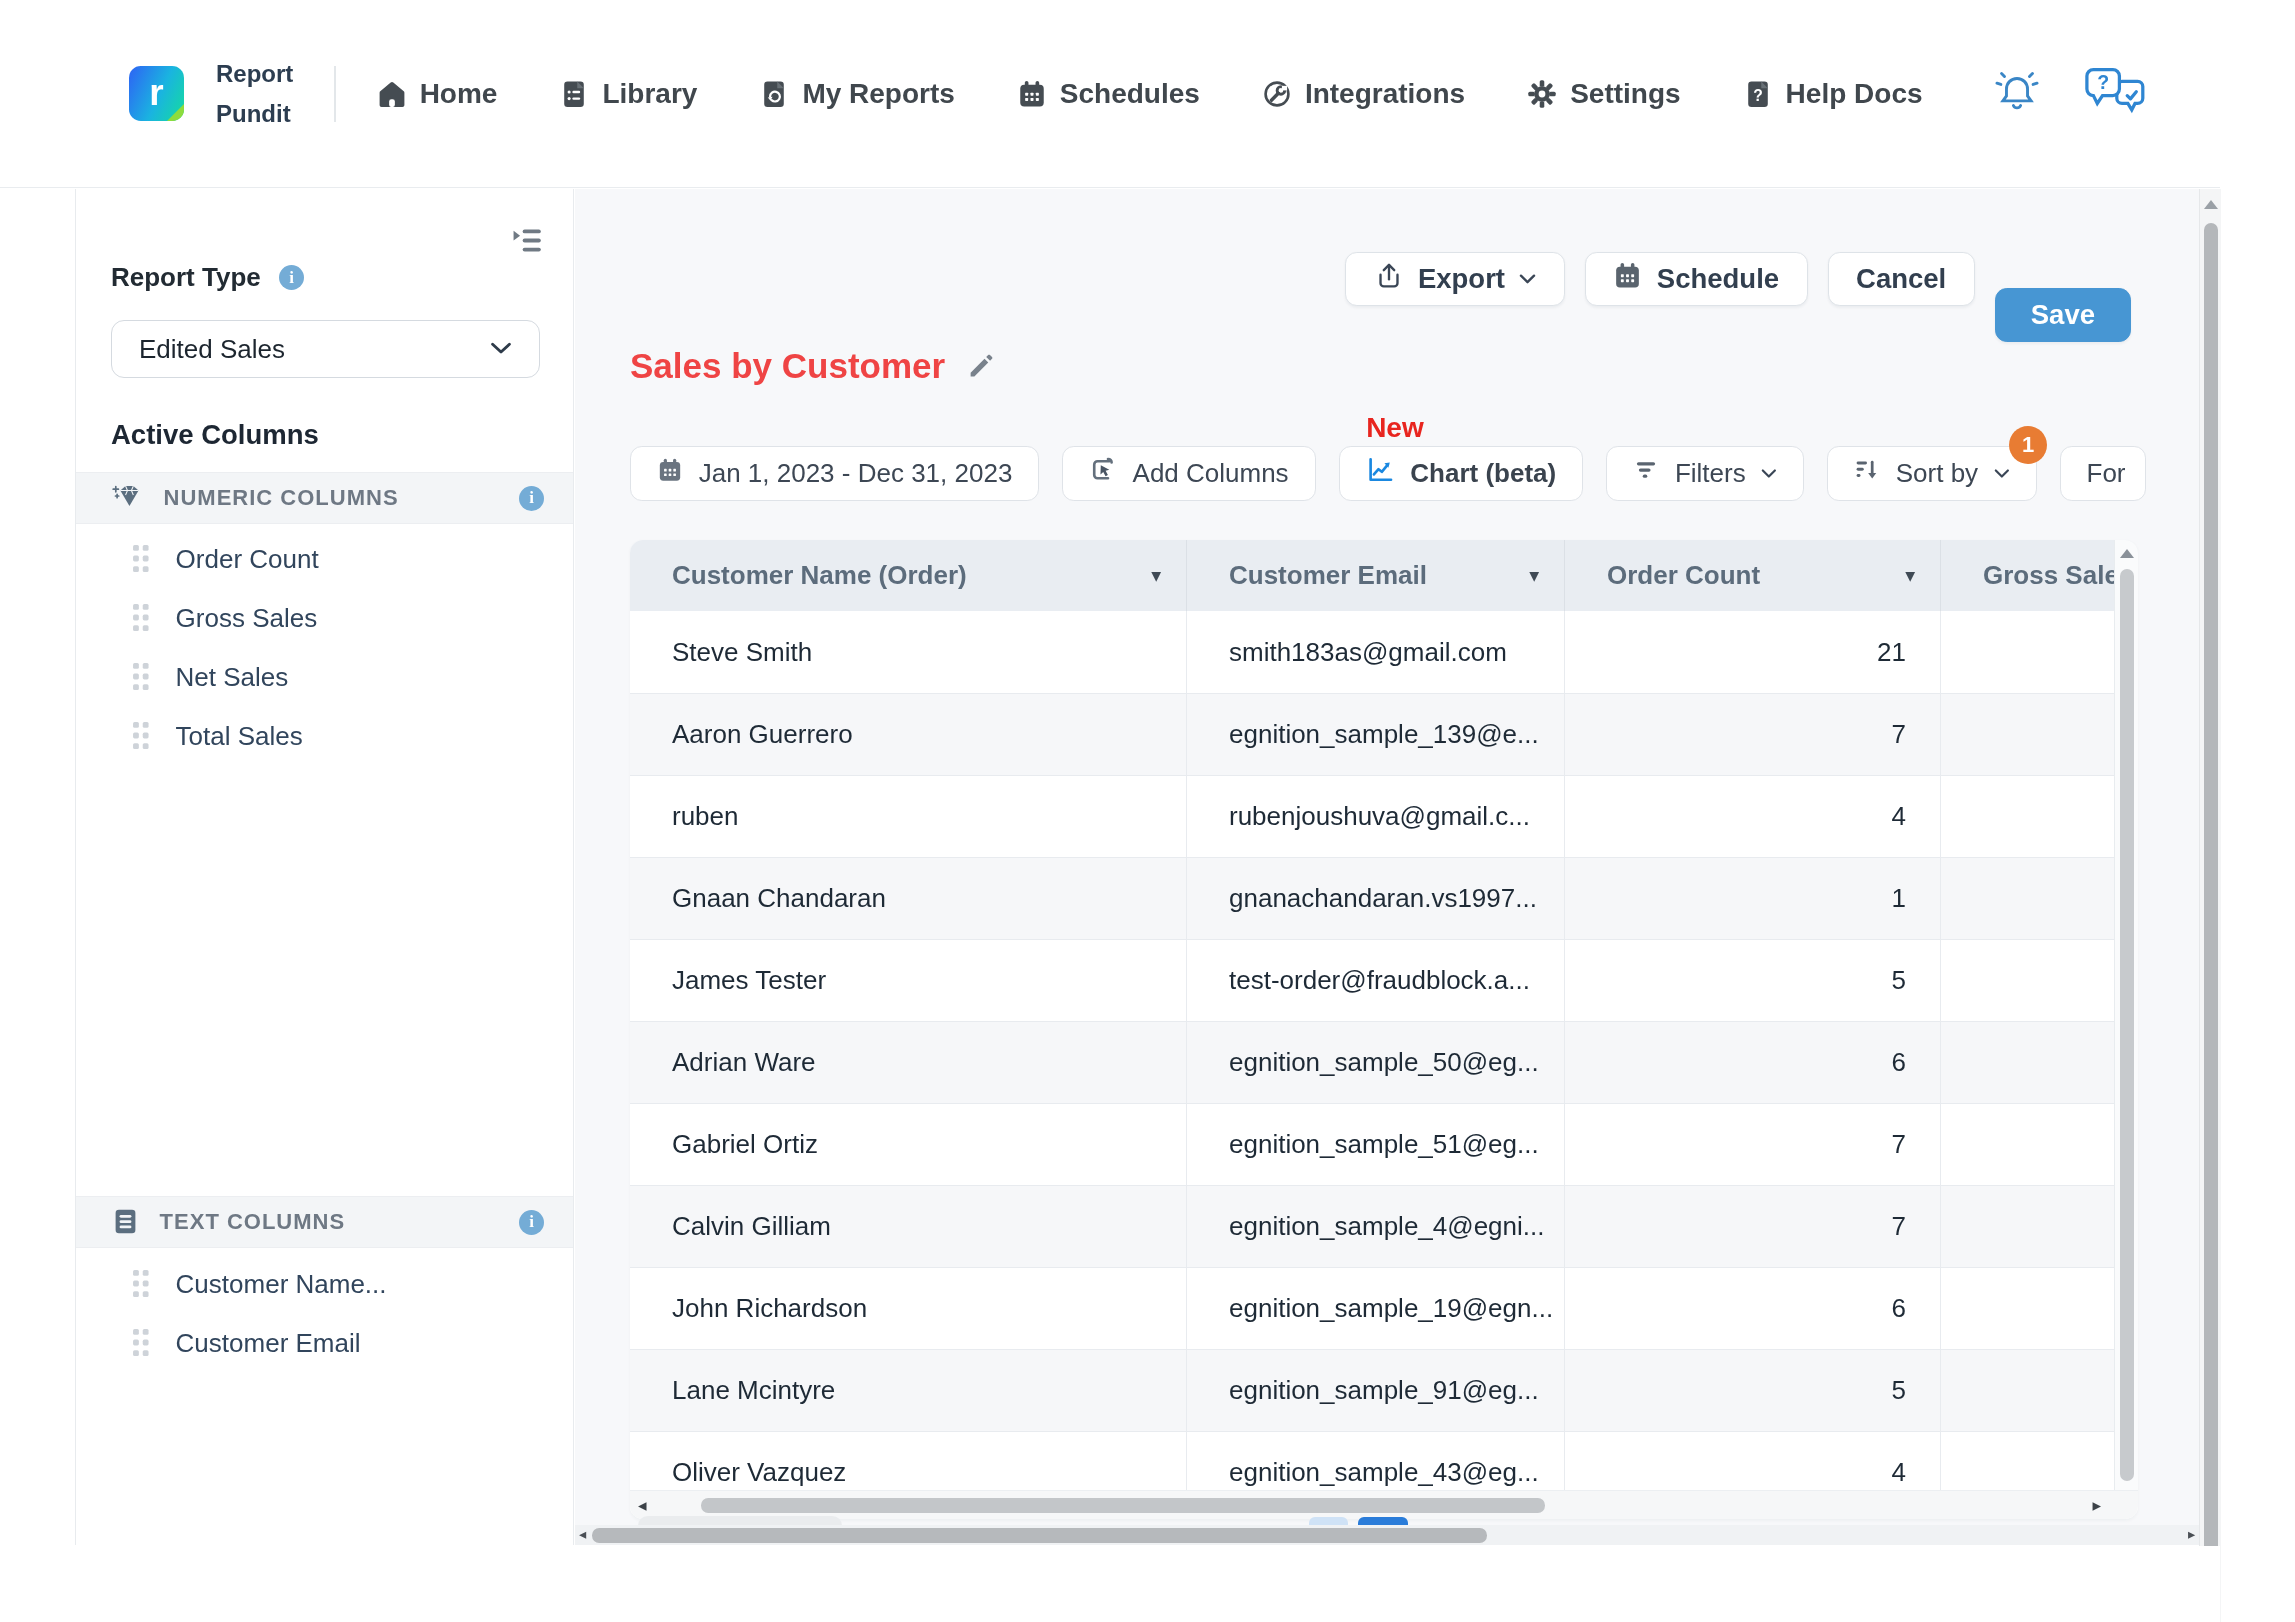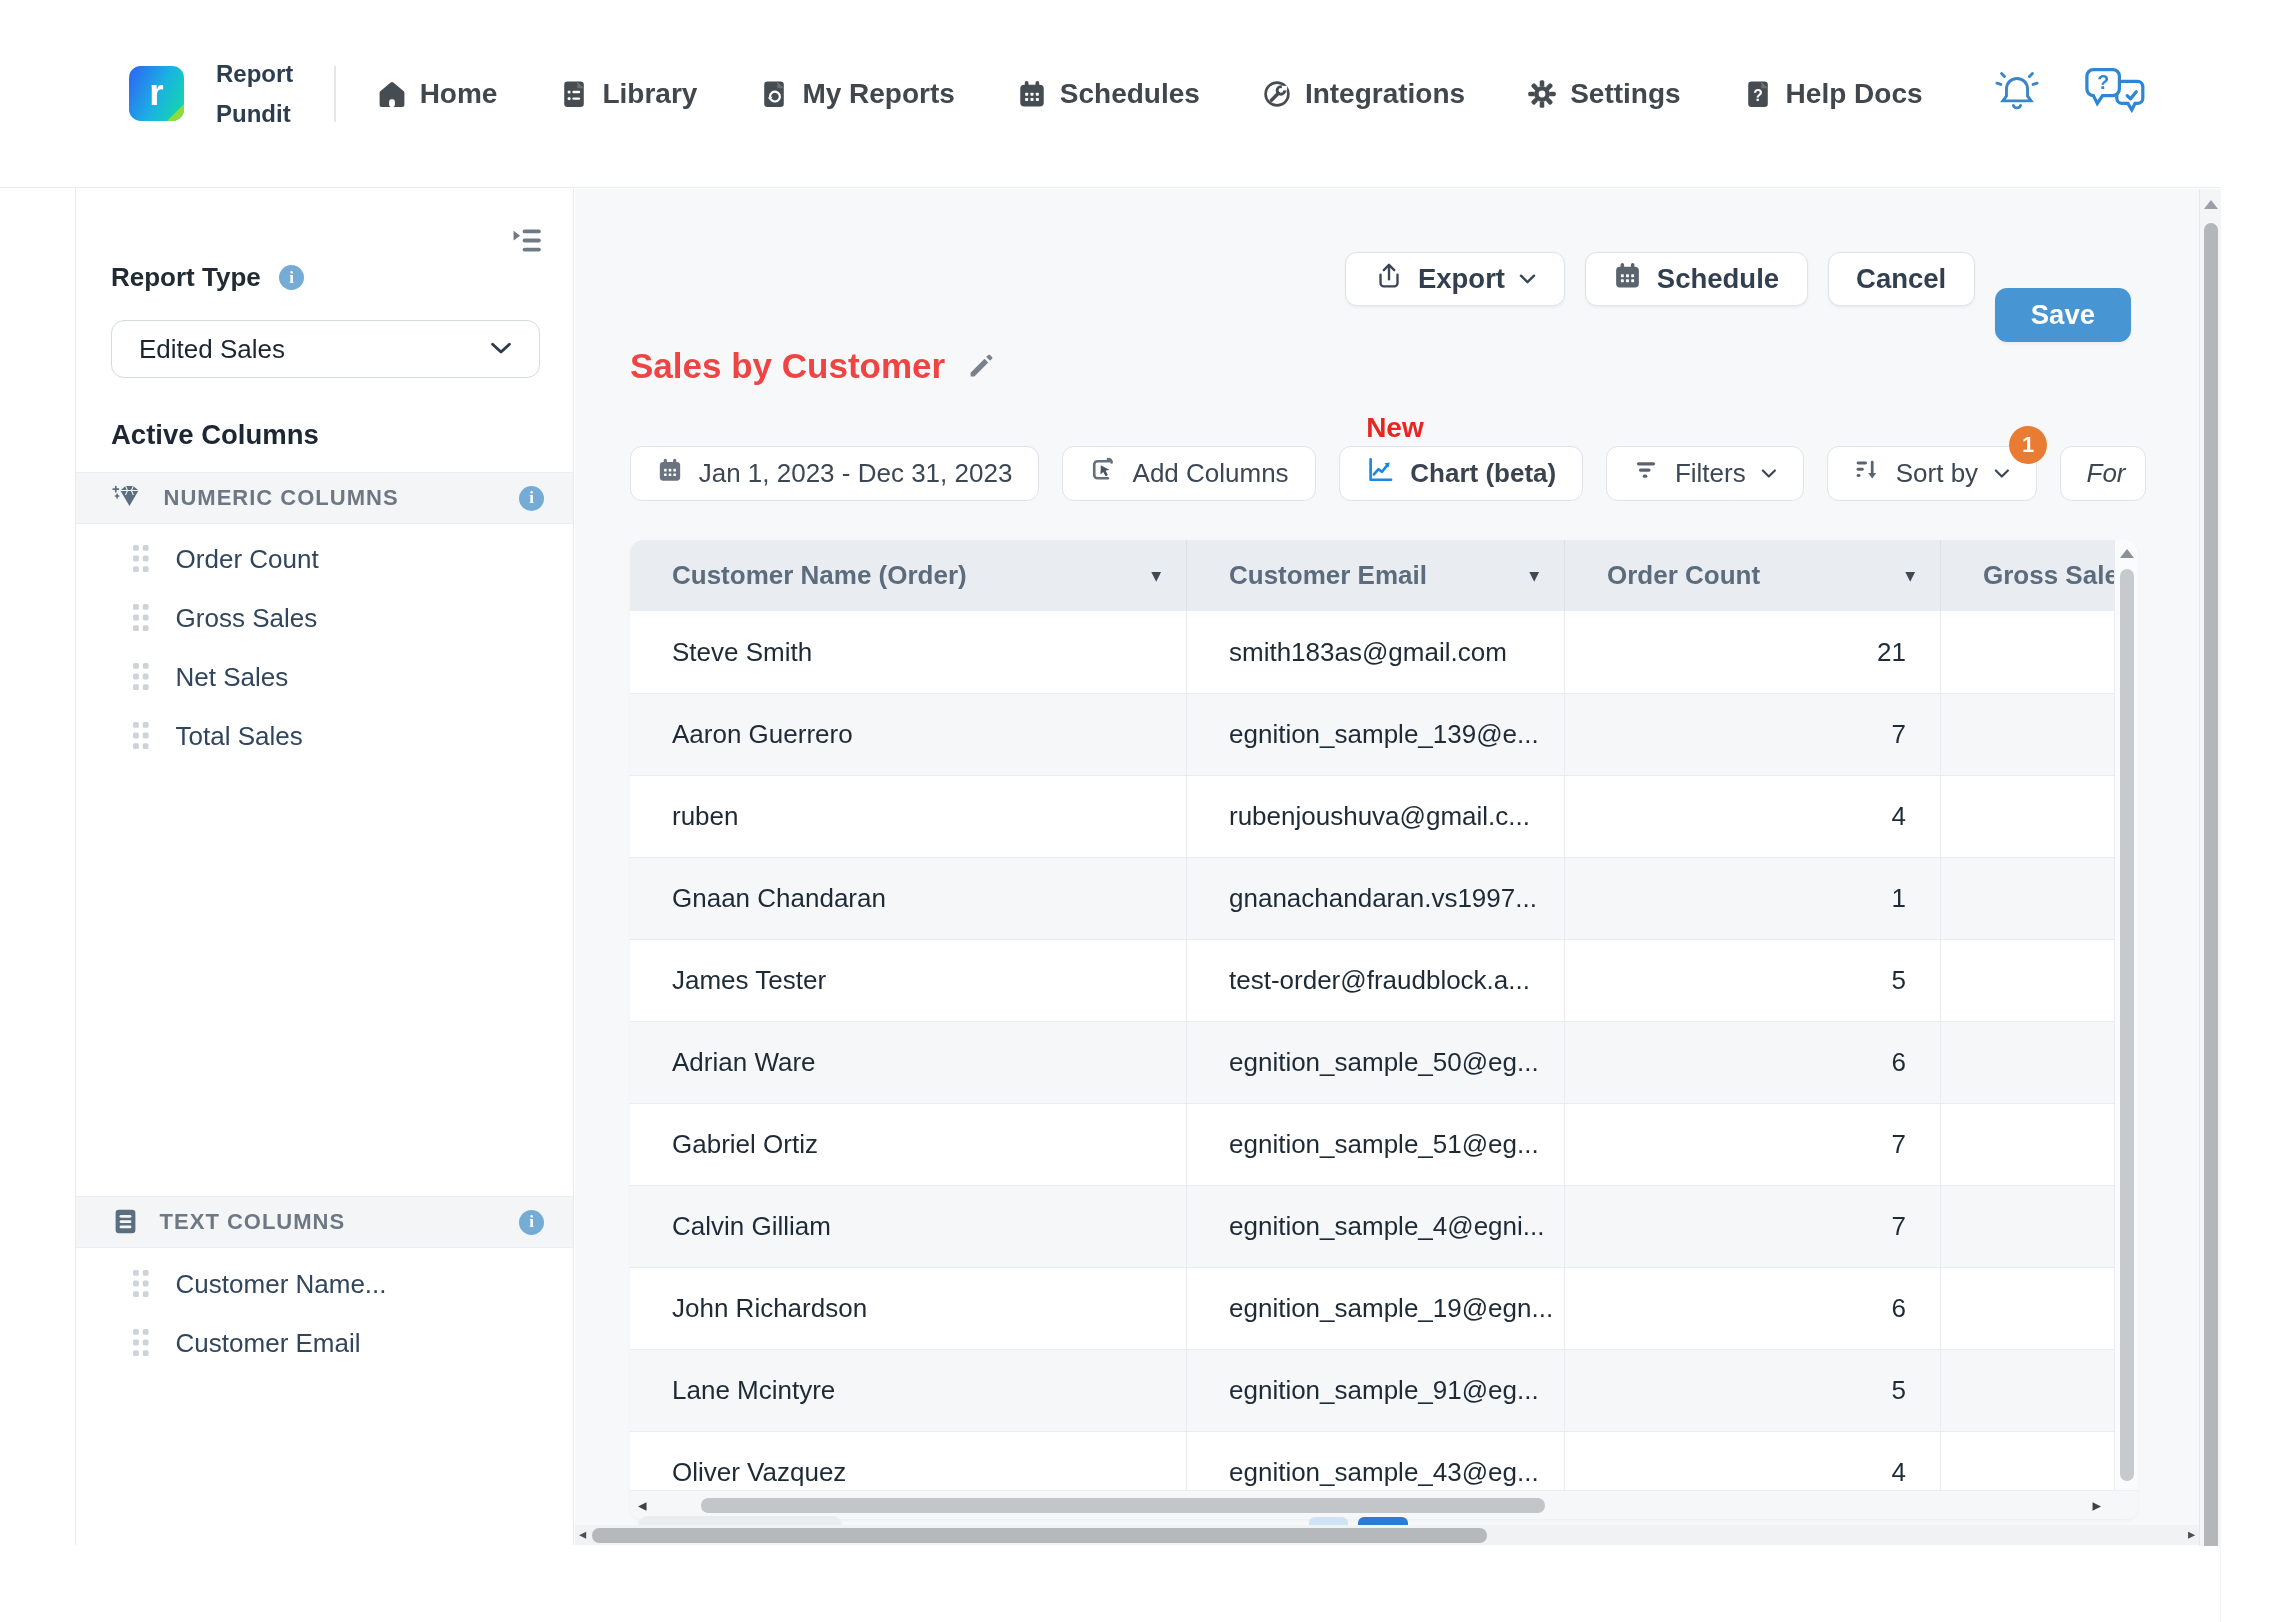--- a/index.html
+++ b/index.html
@@ -62,21 +62,21 @@
   .chips { position:absolute; left:55px; top:257px; display:flex; gap:23px; }
   .chip { height:55px; background:#ffffff; border:1.3px solid #dfe3e8; border-radius:11.8px;
     display:flex; align-items:center; gap:15.7px; padding:0 26px; cursor:pointer;
     font-size:26px; color:#3d4754; white-space:nowrap; }
   .chip .bold { font-weight:700; color:#3a434e; }
   .chart-wrap, .sort-wrap { position:relative; }
   .new-tag { position:absolute; left:27.5px; top:-34px; color:#e8251f; font-size:28px; font-weight:700; }
   .sort-badge { position:absolute; top:-19.6px; right:-10.5px; width:38px; height:38px; border-radius:50%;
     background:#e87c33; color:#ffffff; font-size:22px; font-weight:600;
     display:flex; align-items:center; justify-content:center; }
-  .chip-format { width:86px; overflow:hidden; padding-right:0;font-style:italic; }
+  .chip-format { width:86px; overflow:hidden; padding-right:0; }
 
   
   .card { position:absolute; left:55px; top:351px; width:1508px; height:979px;
     background:#ffffff; border-radius:13px; overflow:hidden; box-shadow:0 1.3px 3.3px rgba(20,40,60,.04); }
   .thead { display:grid; grid-template-columns:556px 378px 376px 1fr; height:71px; background:#e9edf2; }
   .th { display:flex; align-items:center; padding-left:42px; position:relative;
     font-size:26px; font-weight:600; color:#5c6c7c; cursor:pointer; white-space:nowrap; overflow:hidden; }
   .th + .th { border-left:1.3px solid #dbe0e6; }
   .th .caret { position:absolute; right:25px; font-size:19.6px; color:#3f4a55; }
   .tbody { position:absolute; top:71px; left:0; right:0; bottom:0; overflow:hidden; }

